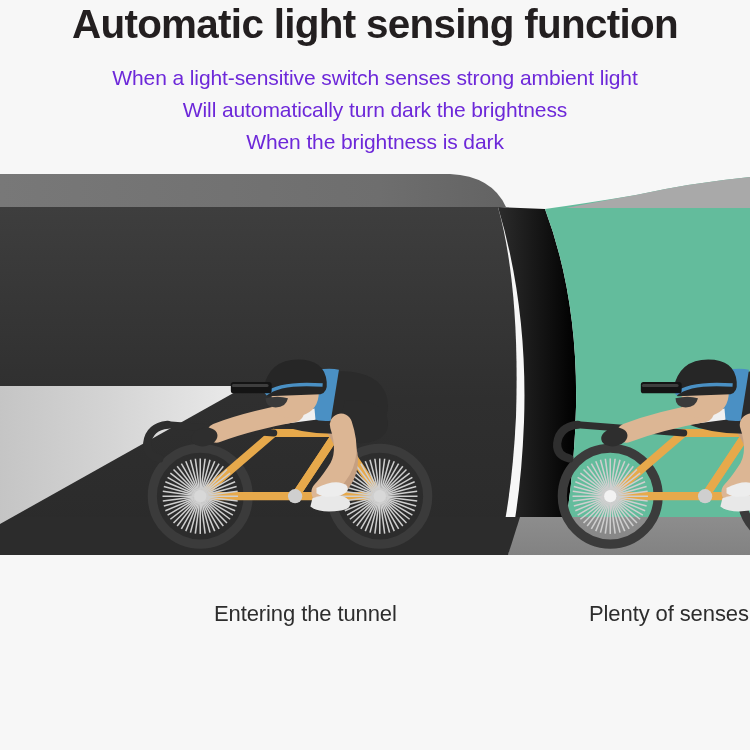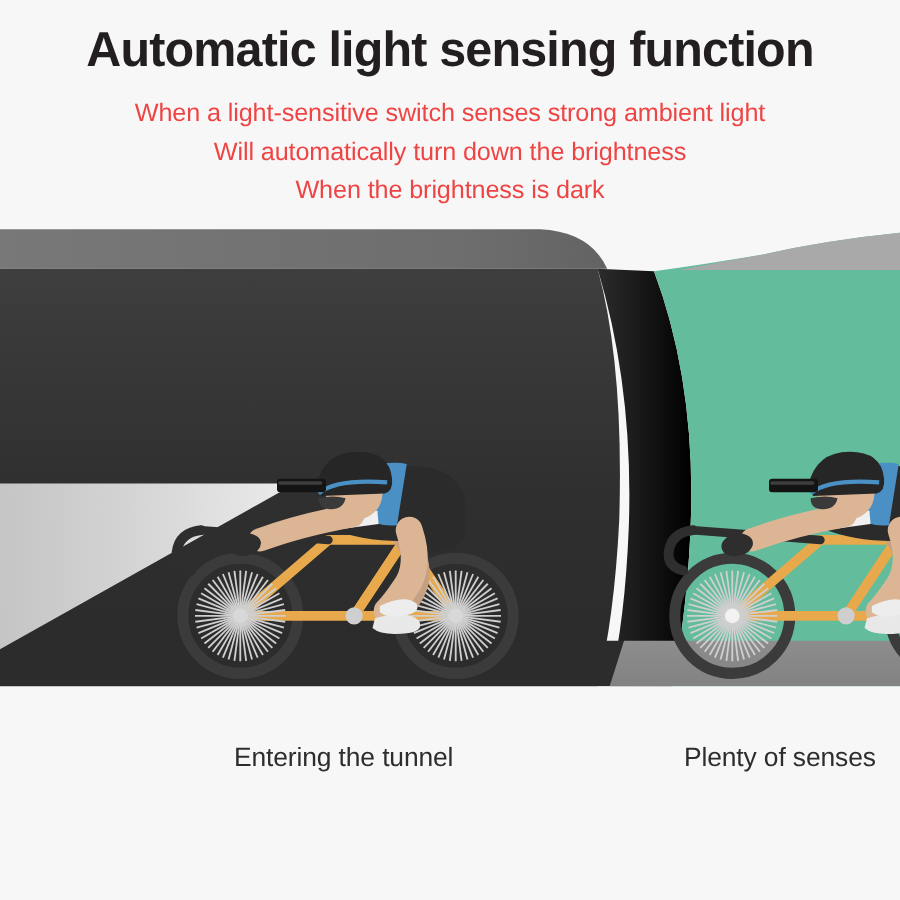--- a/index.html
+++ b/index.html
@@ -17,36 +17,36 @@
     position: relative;
     width: 750px;
     height: 750px;
     background: #f7f7f7;
     display: flex;
     flex-direction: column;
   }
 
   
   .header {
-    padding-top: 19px;
+    padding-top: 2px;
     text-align: center;
   }
   .title {
     font-size: 41px;
     font-weight: bold;
     color: #231f20;
     letter-spacing: -0.7px;
     line-height: 1.08;
     margin: 0 0 16px 0;
     white-space: nowrap;
     transform: scaleX(0.985);
   }
   .subline {
     font-size: 21px;
-    color: #ef4444;
+    color: #6d28d9;
     line-height: 1.52;
     margin: 0;
     white-space: nowrap;
     letter-spacing: -0.1px;
   }
 
   
   .illustration {
     position: relative;
     width: 750px;
@@ -59,41 +59,42 @@
     display: block;
     width: 750px;
     height: 388px;
   }
 
   
   .captions {
     position: relative;
     flex: 1;
     width: 671px;
+    margin-left: 19px;
   }
   .caption {
     position: absolute;
     top: 46px;
     font-size: 22px;
     color: #2d2d2d;
     letter-spacing: -0.1px;
     white-space: nowrap;
   }
   .caption-left  { left: 195px; }
   .caption-right { left: 570px; }
 </style>
 </head>
 <body>
 
 <div class="page">
 
   <div class="header">
     <h1 class="title">Automatic light sensing function</h1>
     <p class="subline">When a light-sensitive switch senses strong ambient light</p>
-    <p class="subline">Will automatically turn down the brightness</p>
+    <p class="subline">Will automatically turn dark the brightness</p>
     <p class="subline">When the brightness is dark</p>
   </div>
 
   <div class="illustration">
     <svg class="illo-svg" viewBox="0 0 750 388" xmlns="http://www.w3.org/2000/svg">
       <defs>
         <linearGradient id="tunnelWallGrad" x1="0" y1="0" x2="0" y2="1">
           <stop offset="0%" stop-color="#3e3e3e"></stop>
           <stop offset="55%" stop-color="#2f2f2f"></stop>
           <stop offset="100%" stop-color="#2a2a2a"></stop>

